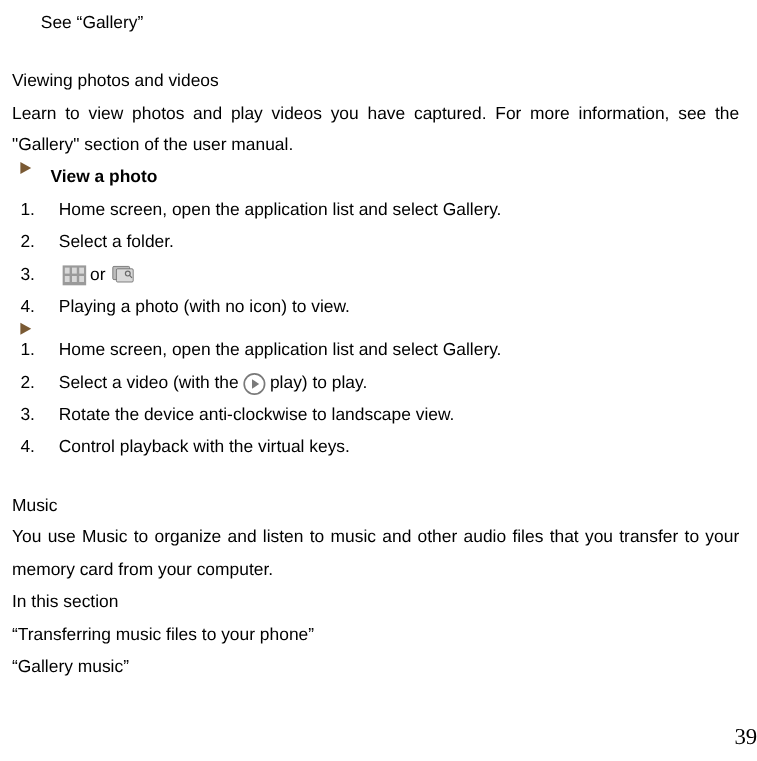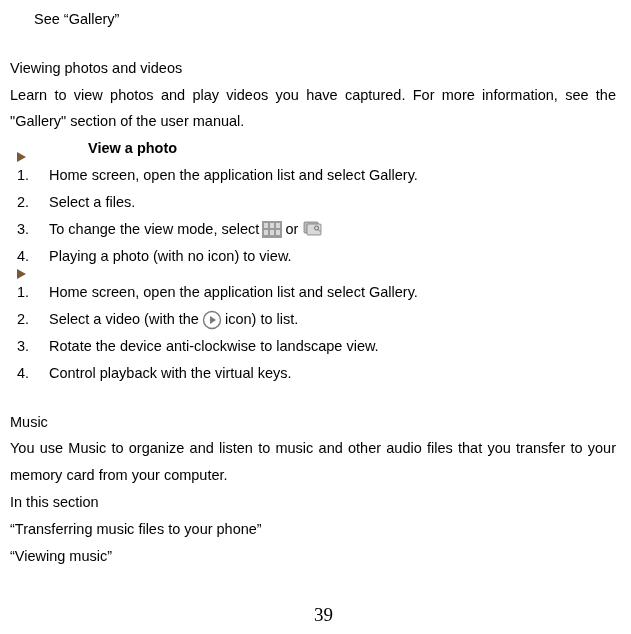--- a/index.html
+++ b/index.html
@@ -12,23 +12,22 @@
     width: 631px;
     height: 634px;
     padding: 6px 15px 0 10px;
     position: relative;
   }
   .indent-small { padding-left: 24px; }
   .section-heading { font-weight: normal; }
   .paragraph { text-align: justify; }
   .bullet-row {
     display: flex;
-    align-items: flex-end;
+    align-items: flex-start;
     padding-left: 7px;
-    gap: 46px;
   }
   .arrow-ico {
     width: 0; height: 0;
     border-top: 5px solid transparent;
     border-bottom: 5px solid transparent;
     border-left: 9px solid #7a5a34;
     margin-right: 16px;
     flex-shrink: 0;
   }
   .bullet-label { font-weight: bold; }
@@ -61,21 +60,21 @@
     width: 20px; height: 20px;
     margin: 0 3px;
     vertical-align: middle;
   }
   .icon-play svg { width: 100%; height: 100%; }
   .spacer-md { height: 22px; }
   .page-num {
     position: absolute;
     bottom: 2px;
     left: 0; right: 0;
-    text-align: center;
+    text-align: right;
     font-family: "Times New Roman", serif;
     font-size: 19px;
     padding-left: 16px;
   }
 </style>
 </head>
 <body>
 
 <div class="indent-small">See “Gallery”</div>
 
@@ -88,26 +87,25 @@
   <span class="arrow-ico"></span>
   <span class="bullet-label">View a photo</span>
 </div>
 
 <div class="num-row">
   <span class="num">1.</span>
   <span class="num-text">Home screen, open the application list and select Gallery.</span>
 </div>
 <div class="num-row">
   <span class="num">2.</span>
-  <span class="num-text">Select a files.</span>
+  <span class="num-text">Select a folder.</span>
 </div>
 <div class="num-row">
   <span class="num">3.</span>
   <span class="num-text">
-    <span>To change the view mode, select </span>
     <span class="icon-grid">
       <svg viewBox="0 0 20 17">
         <rect x="0" y="0" width="20" height="17" fill="#9a9a9a"></rect>
         <rect x="2" y="2" width="4" height="5" fill="#d8d8d8"></rect>
         <rect x="8" y="2" width="4" height="5" fill="#d8d8d8"></rect>
         <rect x="14" y="2" width="4" height="5" fill="#d8d8d8"></rect>
         <rect x="2" y="9" width="4" height="5" fill="#d8d8d8"></rect>
         <rect x="8" y="9" width="4" height="5" fill="#d8d8d8"></rect>
         <rect x="14" y="9" width="4" height="5" fill="#d8d8d8"></rect>
       </svg>
@@ -140,33 +138,33 @@
   <span class="num">2.</span>
   <span class="num-text">
     <span>Select a video (with the </span>
     <span class="icon-play">
       <svg viewBox="0 0 20 20">
         <rect x="0" y="0" width="20" height="20" fill="#fff"></rect>
         <circle cx="10" cy="10" r="8.5" fill="none" stroke="#7a7a7a" stroke-width="1.4"></circle>
         <polygon points="8,6 8,14 14,10" fill="#7a7a7a"></polygon>
       </svg>
     </span>
-    <span> icon) to list.</span>
+    <span> play) to play.</span>
   </span>
 </div>
 <div class="num-row">
   <span class="num">3.</span>
   <span class="num-text">Rotate the device anti-clockwise to landscape view.</span>
 </div>
 <div class="num-row">
   <span class="num">4.</span>
   <span class="num-text">Control playback with the virtual keys.</span>
 </div>
 
 <div class="spacer-md"></div>
 
 <div class="section-heading">Music</div>
 <div class="paragraph">You use Music to organize and listen to music and other audio files that you transfer to your memory card from your computer.</div>
 <div class="section-heading">In this section</div>
 <div>“Transferring music files to your phone”</div>
-<div>“Viewing music”</div>
+<div>“Gallery music”</div>
 
 <div class="page-num">39</div>
 
 </body></html>

